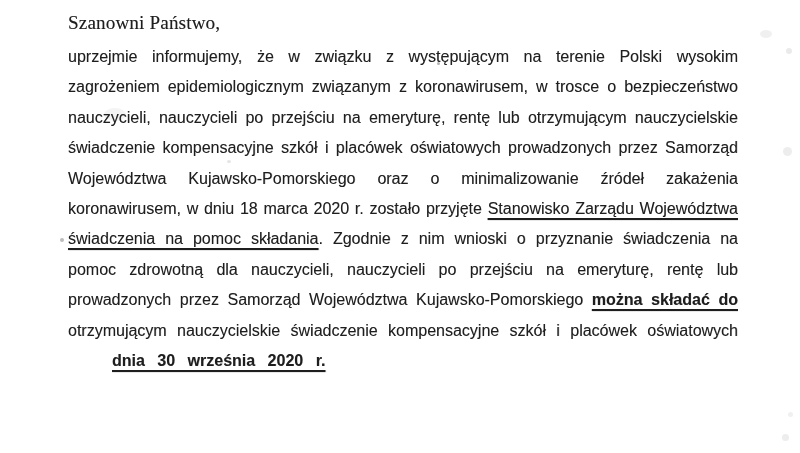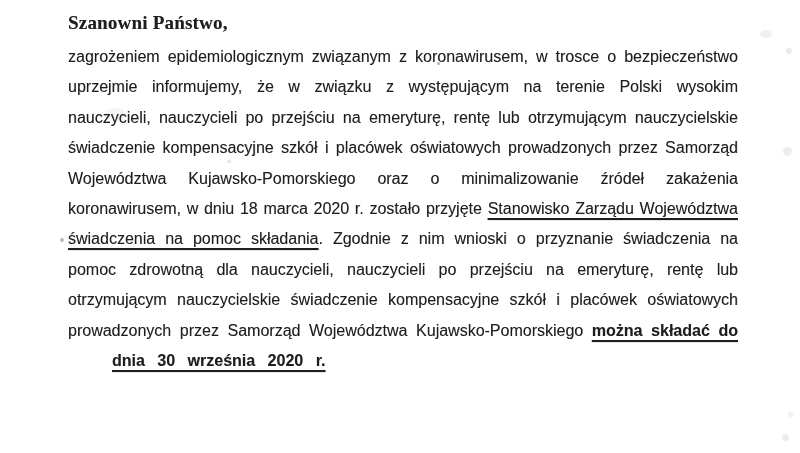--- a/index.html
+++ b/index.html
@@ -10,21 +10,21 @@
     overflow:hidden;
     font-family:"Liberation Sans", sans-serif;
     color:#1e1e1e;
   }
   .salutation {
     position:absolute;
     left:68px; top:10px;
     margin:0;
     font-family:"Liberation Serif", serif;
     font-size:19px;
-    font-weight:700;
+    font-weight:400;
     letter-spacing:0.2px;
     line-height:26px;
     text-shadow:0.3px 0.3px 0.4px rgba(25,25,25,0.4);
   }
   .letter-body {
     position:absolute;
     left:68px; top:42px;
     width:670px;
     font-size:16px;
     text-shadow:0.3px 0.3px 0.4px rgba(25,25,25,0.35);
@@ -62,30 +62,30 @@
     pointer-events:none;
   }
 </style>
 </head>
 <body>
 
 <div class="page">
   <h1 class="salutation">Szanowni Państwo,</h1>
 
   <div class="letter-body" id="letter-body">
+      <div class="line"><span class="seg-normal">uprzejmie informujemy, że w związku z występującym na terenie Polski wysokim</span></div>
       <div class="line"><span class="seg-normal">zagrożeniem epidemiologicznym związanym z koronawirusem, w trosce o bezpieczeństwo</span></div>
-      <div class="line"><span class="seg-normal">uprzejmie informujemy, że w związku z występującym na terenie Polski wysokim</span></div>
       <div class="line"><span class="seg-normal">nauczycieli, nauczycieli po przejściu na emeryturę, rentę lub otrzymującym nauczycielskie</span></div>
       <div class="line"><span class="seg-normal">świadczenie kompensacyjne szkół i placówek oświatowych prowadzonych przez Samorząd</span></div>
       <div class="line"><span class="seg-normal">Województwa Kujawsko-Pomorskiego oraz o minimalizowanie źródeł zakażenia</span></div>
       <div class="line"><span class="seg-normal">koronawirusem, w dniu 18 marca 2020 r. zostało przyjęte </span><span class="seg-underline">Stanowisko Zarządu Województwa</span></div>
       <div class="line"><span class="seg-underline">świadczenia na pomoc składania</span><span class="seg-normal">. Zgodnie z nim wnioski o przyznanie świadczenia na</span></div>
       <div class="line"><span class="seg-normal">pomoc zdrowotną dla nauczycieli, nauczycieli po przejściu na emeryturę, rentę lub</span></div>
+      <div class="line"><span class="seg-normal">prowadzonych przez Samorząd Województwa Kujawsko-Pomorskiego </span><span class="seg-bold-underline">można składać do</span></div>
       <div class="line"><span class="seg-normal">otrzymującym nauczycielskie świadczenie kompensacyjne szkół i placówek oświatowych</span></div>
-      <div class="line"><span class="seg-normal">prowadzonych przez Samorząd Województwa Kujawsko-Pomorskiego </span><span class="seg-bold-underline">można składać do</span></div>
       <div class="line last"><span class="seg-bold-underline">dnia 30 września 2020 r.</span></div>
     </div>
 
   <div class="speck" style="left:104px;top:108px;width:22px;height:13px;opacity:0.07;"></div>
   <div class="speck" style="left:437px;top:62px;width:3px;height:3px;opacity:0.5;"></div>
   <div class="speck" style="left:227px;top:160px;width:4px;height:3px;opacity:0.18;"></div>
   <div class="speck" style="left:760px;top:30px;width:12px;height:8px;opacity:0.10;"></div>
   <div class="speck" style="left:786px;top:48px;width:6px;height:6px;opacity:0.14;"></div>
   <div class="speck" style="left:783px;top:147px;width:9px;height:9px;opacity:0.12;"></div>
   <div class="speck" style="left:60px;top:238px;width:4px;height:4px;opacity:0.45;"></div>

